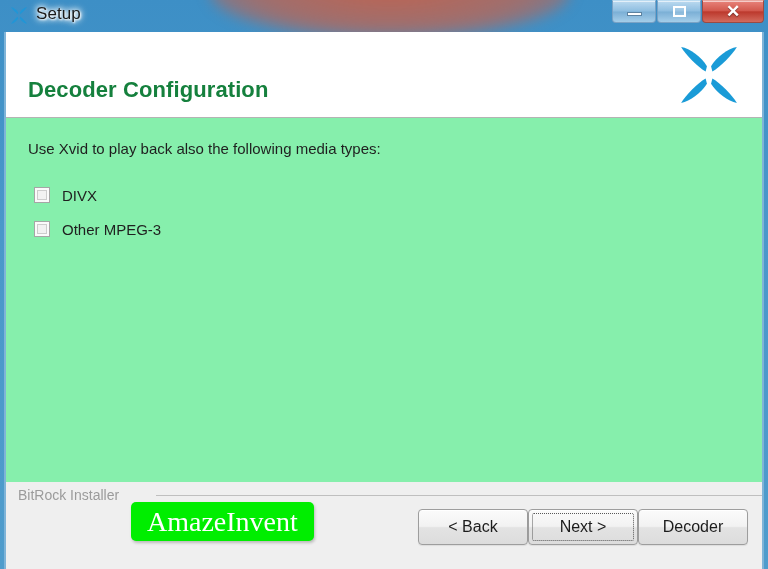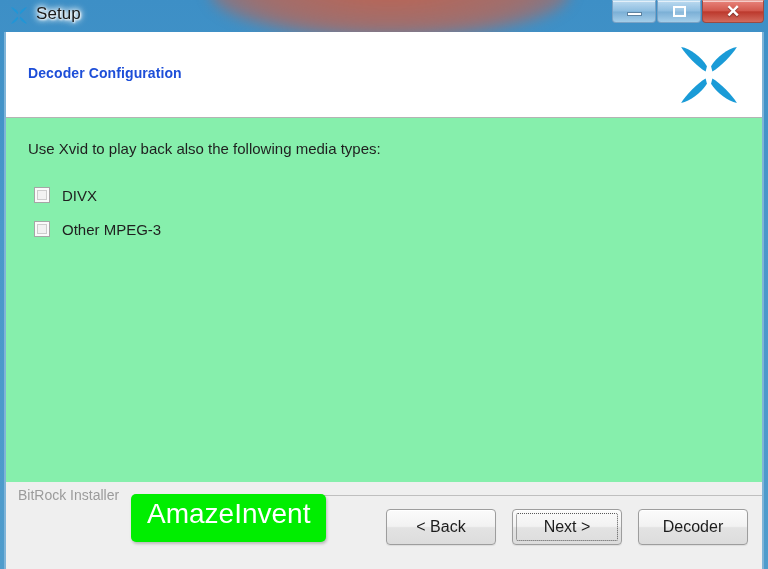--- a/index.html
+++ b/index.html
@@ -135,24 +135,24 @@
   #header {
     position: relative;
     height: 86px;
     background: #ffffff;
     border-bottom: 1px solid #b4b4b4;
     box-sizing: border-box;
   }
   #header-title {
     position: absolute;
     left: 22px;
-    top: 33px;
-    font-size: 14px;
+    top: 45px;
+    font-size: 22px;
     font-weight: bold;
-    color: #1d4ed8;
+    color: #15803d;
     letter-spacing: 0.1px;
   }
   #brand-logo {
     position: absolute;
     right: 16px;
     top: 9px;
     width: 74px;
     height: 68px;
   }
 
@@ -225,39 +225,38 @@
     right: 0px;
     top: 13px;
     height: 1px;
     background: #bfbfbf;
   }
 
   
   #watermark {
     position: absolute;
     left: 125px;
-    top: 12px;
-    padding: 5px 16px 12px 16px;
+    top: 20px;
+    padding: 5px 16px 3px 16px;
     background: #00ee00;
     border-radius: 5px;
     color: #ffffff;
-    font-family: Liberation Sans, sans-serif;
+    font-family: Liberation Serif, serif;
     font-size: 28px;
     line-height: 1.1;
     white-space: nowrap;
     box-shadow: 1px 2px 3px rgba(0,0,0,0.22);
   }
 
   
   #button-bar {
     position: absolute;
     right: 14px;
     top: 27px;
     display: flex;
-    gap: 16px;
   }
   .dlg-btn {
     width: 110px;
     height: 36px;
     box-sizing: border-box;
     border: 1px solid #9d9d9d;
     border-radius: 4px;
     background: linear-gradient(180deg, #fbfbfb 0%, #f2f2f2 48%, #e3e3e3 52%, #dcdcdc 100%);
     color: #1c1c1c;
     font-size: 16px;

